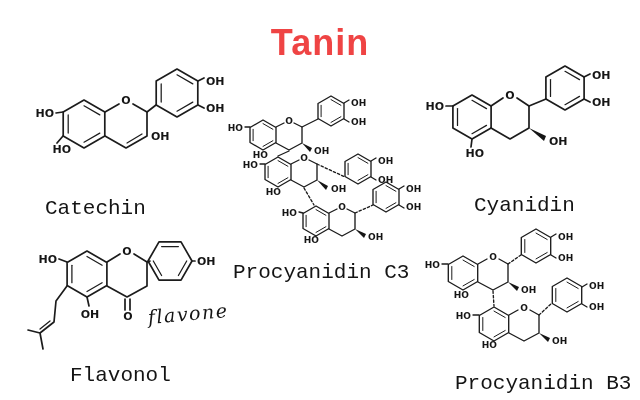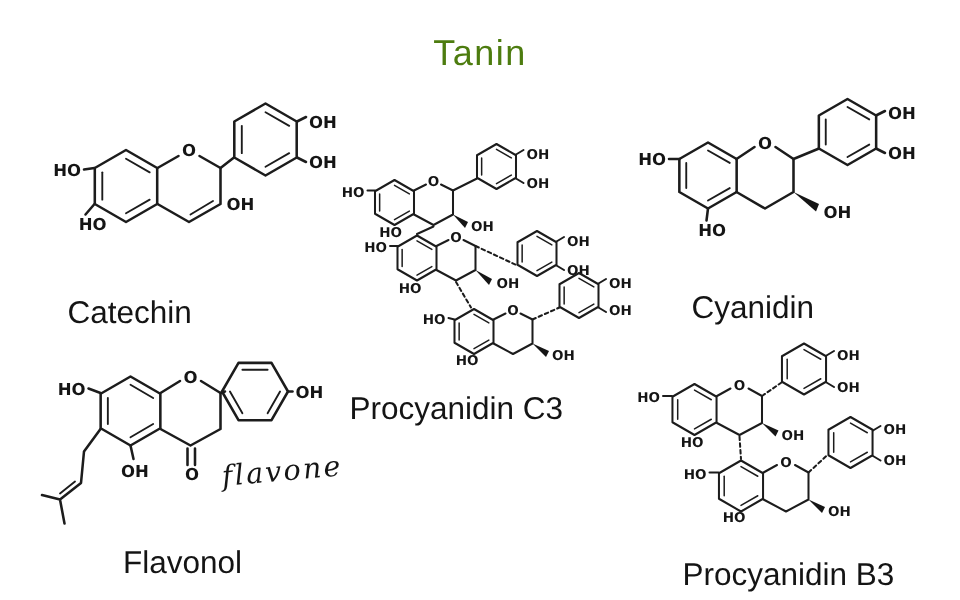--- a/index.html
+++ b/index.html
@@ -2,30 +2,30 @@
 <html><head>
 <meta charset="utf-8">
 <style>
   html,body{margin:0;padding:0;}
   body{
     width:640px;height:400px;position:relative;overflow:hidden;
     background:#ffffff;font-family:"Liberation Sans",sans-serif;
   }
   .title{
     position:absolute;left:0;right:0;top:22px;text-align:center;
-    font-size:24px;font-weight:normal;color:#4d7c0f;letter-spacing:1px;
+    font-size:36px;font-weight:bold;color:#ef4444;letter-spacing:1px;
   }
   .mol-label{
-    position:absolute;font-family:Liberation Sans, sans-serif;
+    position:absolute;font-family:Liberation Mono, monospace;
     font-size:21px;color:#141414;white-space:nowrap;
   }
   #lbl-catechin{left:45px;top:197px;}
   #lbl-c3{left:233px;top:261px;width:180px;text-align:left;}
-  #lbl-cyanidin{left:461px;top:194px;}
-  #lbl-flavonol{left:82px;top:364px;}
+  #lbl-cyanidin{left:474px;top:194px;}
+  #lbl-flavonol{left:70px;top:364px;}
   #lbl-b3{left:455px;top:372px;}
   #art{position:absolute;left:0;top:0;}
   .mol{stroke:#1c1c1c;fill:none;stroke-linecap:round;stroke-linejoin:round;}
   .big{stroke-width:1.7;}
   .small{stroke-width:1.35;}
   .big .inner{stroke-width:1.25;}
   .small .inner{stroke-width:1.0;}
   .hash{stroke-dasharray:2.4 2.1;}
   .wedge{fill:#151515;stroke:none;}
   .mol text{stroke:none;fill:#151515;}

